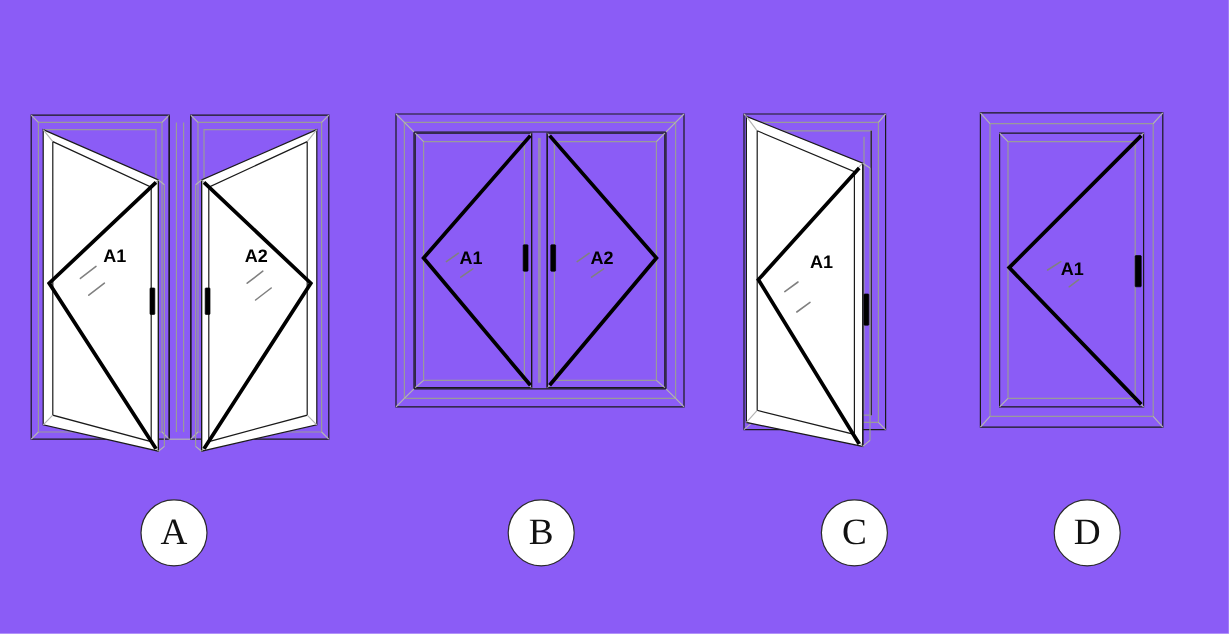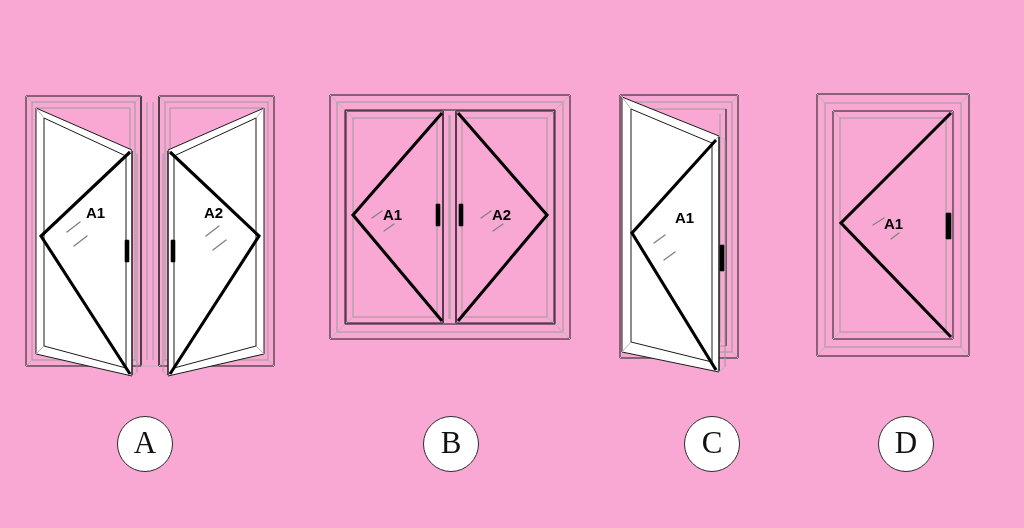--- a/index.html
+++ b/index.html
@@ -12,21 +12,21 @@
     width: 1024px;
     height: 528px;
     font-family: "Liberation Sans", sans-serif;
     overflow: hidden;
     position: relative;
   }
   #sheet {
     position: relative;
     width: 1024px;
     height: 528px;
-    background: #f9a8d4;
+    background: #8b5cf6;
   }
   svg.figure {
     position: absolute;
     display: block;
     overflow: visible;
   }
   
   .thin      { fill: none; stroke: #1a1a1a; stroke-width: 1; vector-effect: non-scaling-stroke; }
   .thin-grey { fill: none; stroke: #9a9a9a; stroke-width: 1; vector-effect: non-scaling-stroke; }
   .hairline  { fill: none; stroke: #b4b4b4; stroke-width: 1; vector-effect: non-scaling-stroke; }

